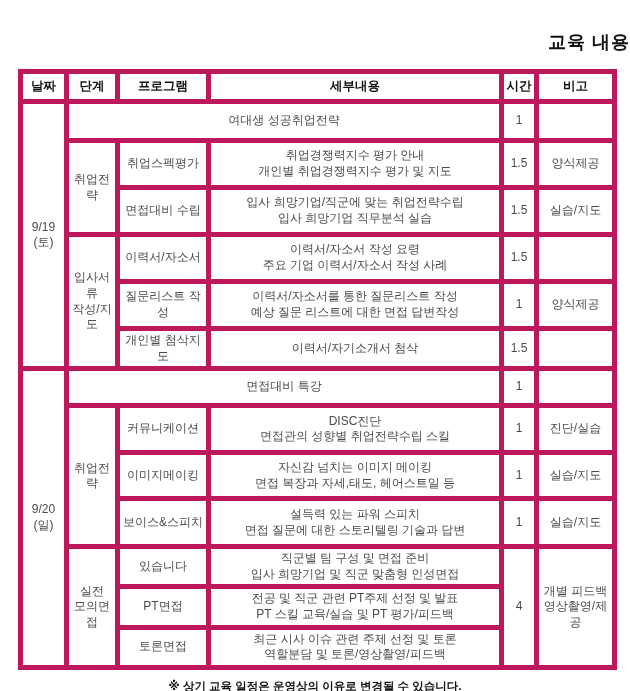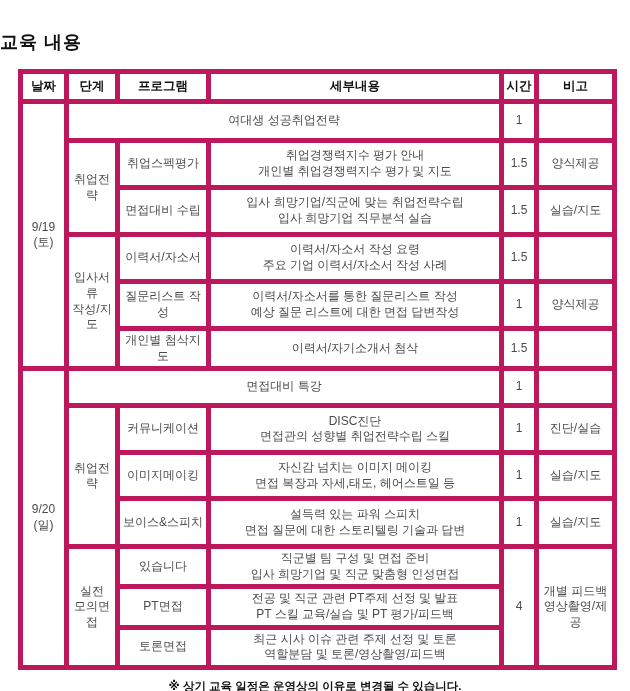--- a/index.html
+++ b/index.html
@@ -12,21 +12,21 @@
     position: relative;
     width: 630px;
     height: 691px;
     background: #ffffff;
     overflow: hidden;
   }
   .title {
     margin: 0;
     padding-top: 30px;
     padding-bottom: 15px;
-    text-align: left;
+    text-align: right;
     font-size: 18px;
     font-weight: bold;
     color: #111111;
     letter-spacing: 1px;
   }
   table.edu {
     border-collapse: collapse;
     table-layout: fixed;
     margin-left: 18px;
     width: 594px;

